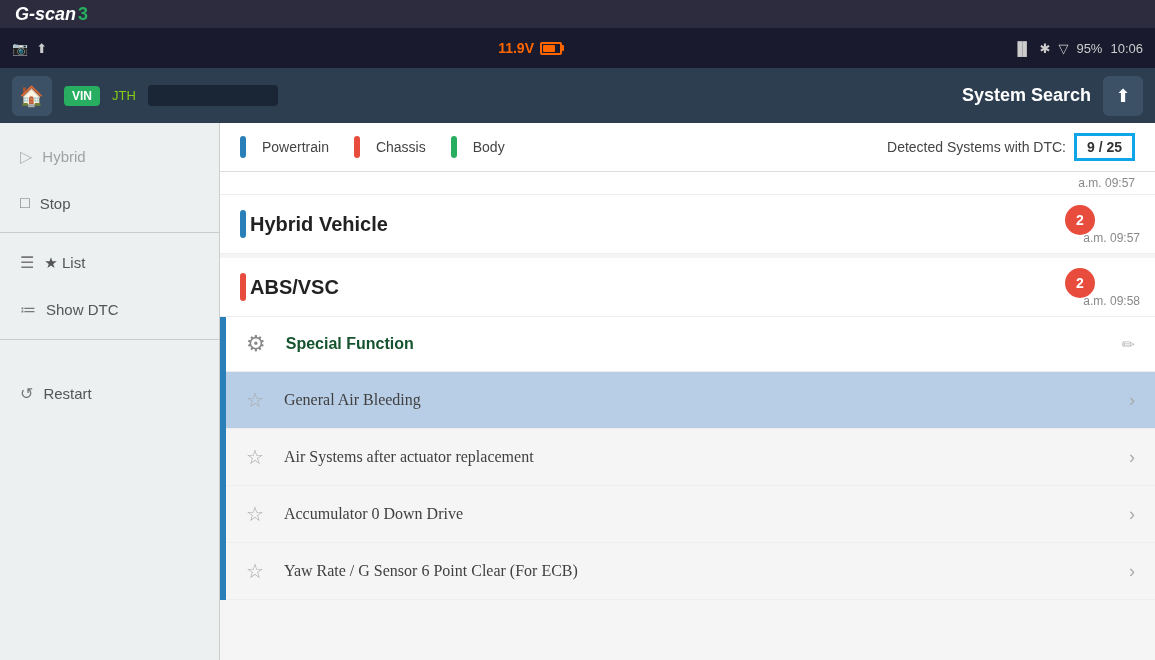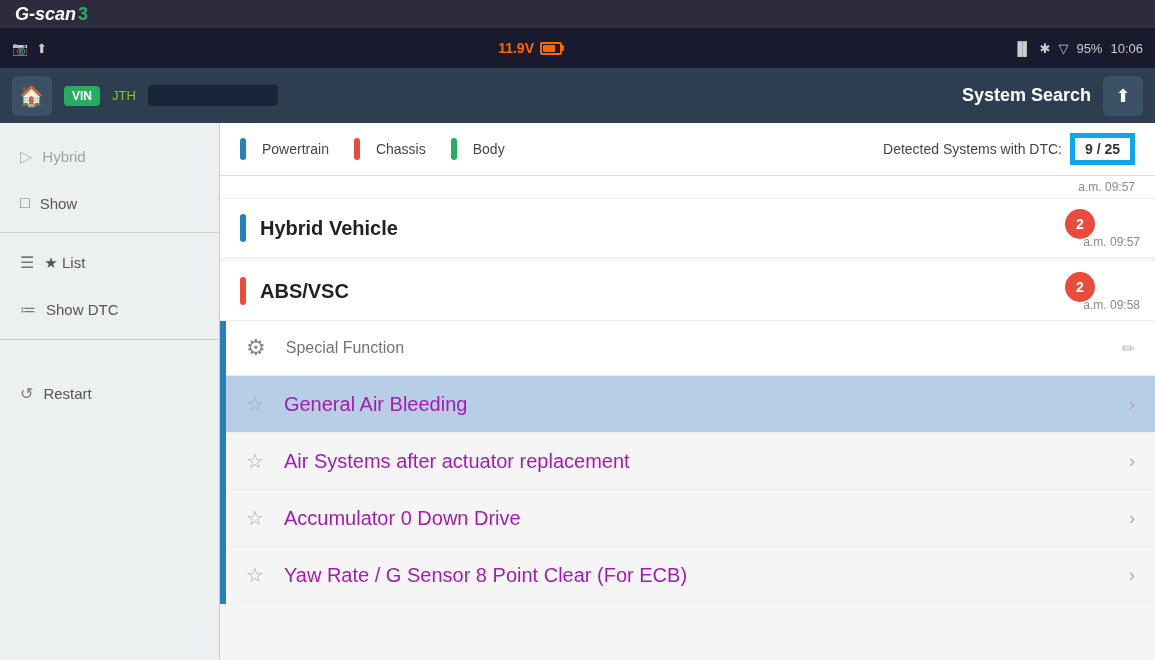--- a/index.html
+++ b/index.html
@@ -176,40 +176,40 @@
     .detected-systems {
       margin-left: auto;
       display: flex;
       align-items: center;
       gap: 8px;
       font-size: 14px;
       color: #444;
     }
     .detected-count {
       background: white;
-      border: 5px solid #0ea5e9;
+      border: 3px solid #0ea5e9;
       padding: 3px 10px;
       font-size: 14px;
       font-weight: bold;
       color: #333;
     }
 
     
     .sections-container {
       overflow-y: auto;
       flex: 1;
       padding: 0;
     }
 
     .section-header {
       background: white;
       padding: 15px 20px;
       display: flex;
       align-items: center;
-      gap: 14px;
+      gap: 4px;
       border-bottom: 1px solid #eee;
       position: relative;
     }
     .section-title {
       font-size: 20px;
       font-weight: bold;
       color: #222;
     }
     .section-badge {
       position: absolute;
@@ -252,22 +252,23 @@
       background: #b8cee6;
     }
     .list-item .star-icon {
       color: #aaa;
       font-size: 20px;
       margin-right: 20px;
       flex-shrink: 0;
     }
     .list-item .item-label {
       flex: 1;
-      font-size: 20px;
-      color: #a21caf;
+      font-size: 16px;
+      color: #404040;
+      font-family: Liberation Serif, serif;
     }
     .list-item .chevron {
       color: #aaa;
       font-size: 18px;
       margin-left: 10px;
     }
     .special-function-row {
       display: flex;
       align-items: center;
       padding: 14px 20px;
@@ -275,21 +276,22 @@
       background: white;
     }
     .special-func-icon {
       margin-right: 20px;
       color: #888;
       font-size: 22px;
     }
     .special-func-label {
       flex: 1;
       font-size: 16px;
-      color: #737373;
+      color: #14532d;
+      font-weight: bold;
     }
     .special-func-chevron {
       color: #bbb;
       font-size: 16px;
     }
 
     
     .content-with-bar {
       display: flex;
       flex: 1;
@@ -377,21 +379,21 @@
 
   <div class="sidebar">
 
     <div class="sidebar-item disabled">
       <span class="icon">▷</span>
       <span>Hybrid</span>
     </div>
 
     <div class="sidebar-item">
       <span class="icon">□</span>
-      <span>Show</span>
+      <span>Stop</span>
     </div>
 
     <div class="sidebar-divider"></div>
 
     <div class="sidebar-item">
       <span class="icon">☰</span>
       <span>★ <span>List</span></span>
     </div>
 
     <div class="sidebar-item">
@@ -472,21 +474,21 @@
           </div>
 
           <div class="list-item">
             <span class="star-icon">☆</span>
             <span class="item-label">Accumulator 0 Down Drive</span>
             <span class="chevron">›</span>
           </div>
 
           <div class="list-item">
             <span class="star-icon">☆</span>
-            <span class="item-label">Yaw Rate / G Sensor 8 Point Clear (For ECB)</span>
+            <span class="item-label">Yaw Rate / G Sensor 6 Point Clear (For ECB)</span>
             <span class="chevron">›</span>
           </div>
 
         </div>
       </div>
 
     </div>
   </div>
 </div>
 

